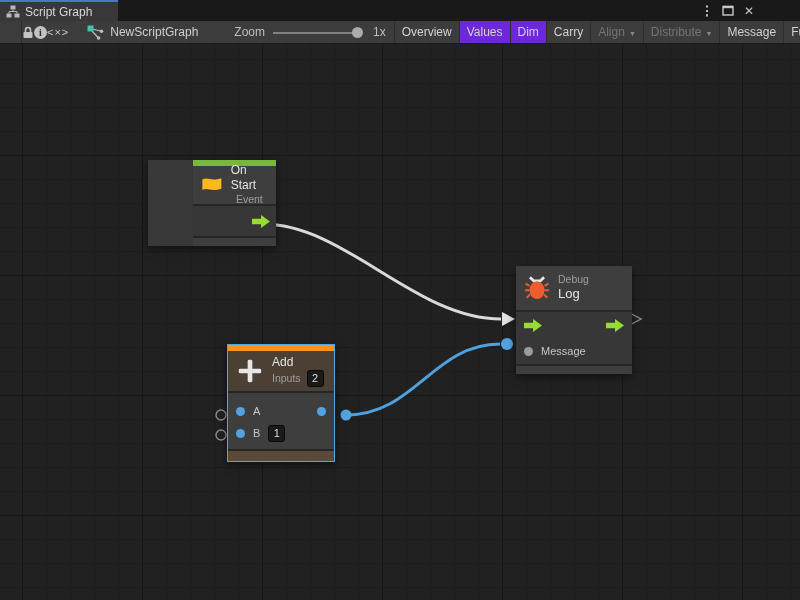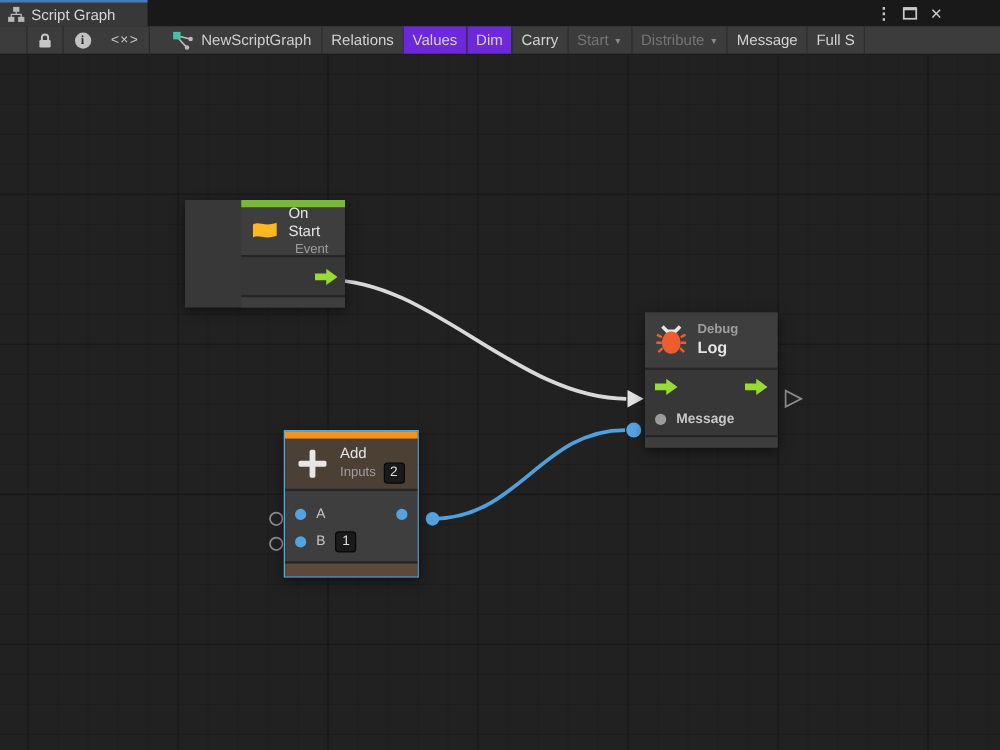--- a/index.html
+++ b/index.html
@@ -69,21 +69,21 @@
   .dot.gray { background:#9C9C9C; }
   .value-box { background:#1A1A1A; border:1px solid #080808; border-radius:3px; color:#DEDEDE;
     font-size:11px; min-width:17px; height:17px; display:flex; align-items:center; justify-content:center; padding:0 4px; }
 
   
   .node-onstart { left:148px; top:116px; width:128px;padding-left:45px; }
   .node-onstart .node-header { height:40px; }
   .node-onstart .node-body { height:32px; display:flex; align-items:center; justify-content:flex-end; padding:0 6px; }
 
   
-  .node-debug { left:516px; top:206px; width:106px;font-weight:bold; }
+  .node-debug { left:516px; top:222px; width:116px; }
   .node-debug .node-header { height:46px; }
   .node-debug .port-row { height:26px; }
   .exec-row { justify-content:space-between; }
 
   
   .node-add { left:227px; top:300px; width:108px; border:1px solid #4FA8DE; background:#3F3F3F; }
   .node-add .node-header { height:42px; background:#4C4034; border-bottom:2px solid #262626; }
   .node-add .node-body { background:#3E3E3E; padding:7px 0 5px 0; }
   .node-add .port-row { height:22px; }
   .node-add .node-footer { height:10px; background:#5B4A3A; }
@@ -134,36 +134,44 @@
     <div class="graph-ref">
       <svg width="17" height="15" viewBox="0 0 17 15">
         <path d="M5 4 L13.5 6 M5 6 L11 12.5" stroke="#BDBDBD" stroke-width="1.2"></path>
         <rect x="0.5" y="0.5" width="6" height="6" fill="#45C0A9"></rect>
         <circle cx="14.5" cy="6.2" r="1.8" fill="#BDBDBD"></circle>
         <circle cx="11.6" cy="13" r="1.8" fill="#BDBDBD"></circle>
       </svg>
       <span>NewScriptGraph</span>
     </div>
 
+    <div class="zoom-group">
+      <span class="zoom-label">Zoom</span>
+      <div class="slider">
+        <div class="slider-track"></div>
+        <div class="slider-handle"></div>
+      </div>
+      <span class="zoom-value">1x</span>
+    </div>
 
     <div class="btn-cluster">
       <div class="tbtn">
-        <span>Relations</span>
+        <span>Overview</span>
       </div>
       <div class="tbtn active">
         <span>Values</span>
       </div>
       <div class="tbtn active">
         <span>Dim</span>
       </div>
       <div class="tbtn">
         <span>Carry</span>
       </div>
       <div class="tbtn disabled">
-        <span>Start</span>
+        <span>Align</span>
         <span class="dd-arrow">▼</span>
       </div>
       <div class="tbtn disabled">
         <span>Distribute</span>
         <span class="dd-arrow">▼</span>
       </div>
       <div class="tbtn">
         <span>Message</span>
       </div>
       <div class="tbtn">

